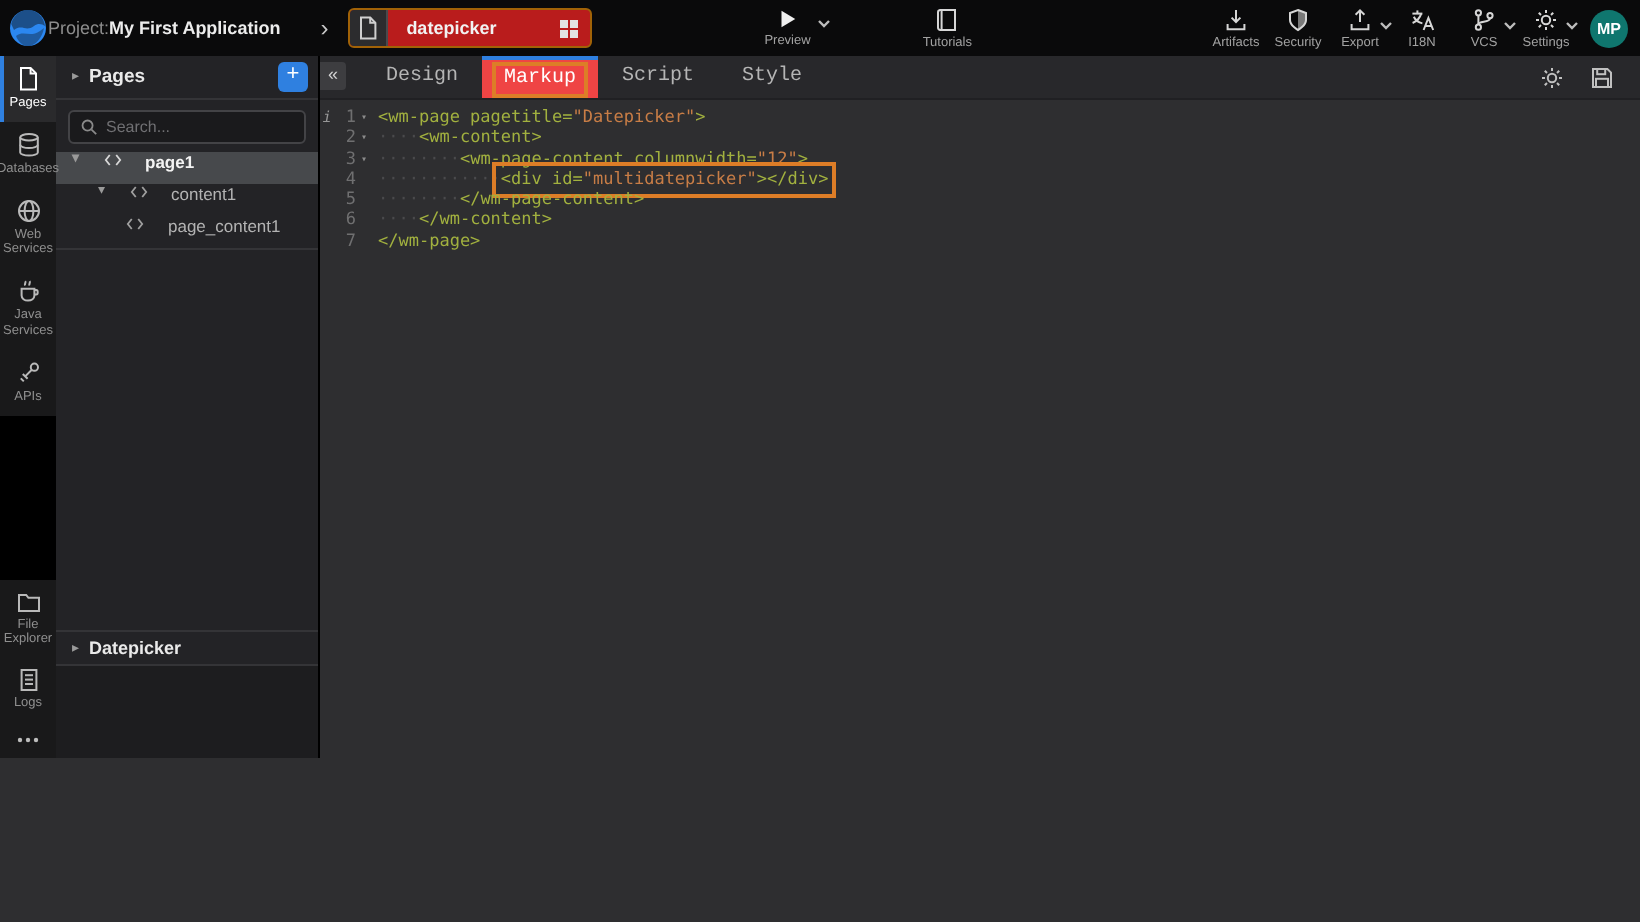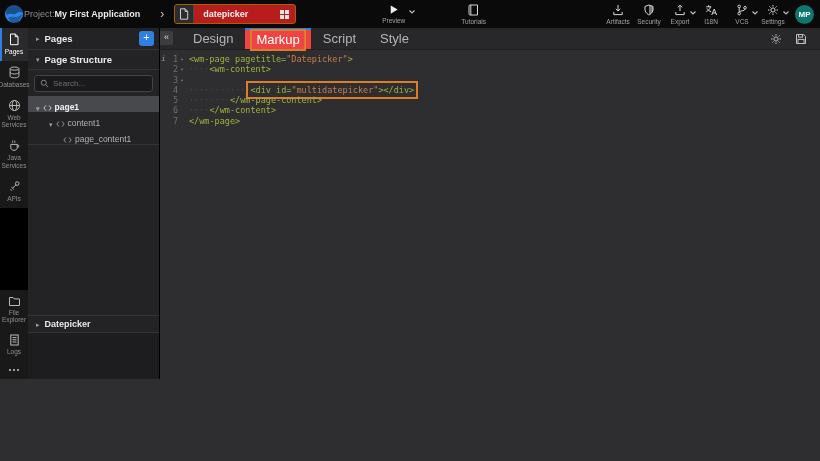--- a/index.html
+++ b/index.html
@@ -52,36 +52,36 @@
   .p-title { font-size:9.5px; font-weight:bold; color:#eaeaea; flex:1; }
   .add-btn { width:15px; height:15px; background:#2f80e0; border-radius:3px; color:#fff; font-size:11px;
              line-height:13px; text-align:center; }
   .s-head { height:20px; display:flex; align-items:center; padding-left:8px; gap:5px; border-bottom:1px solid #343437; }
   .search-wrap { margin:5px 6px 4px; height:17px; background:#1a1a1c; border:1px solid #434346; border-radius:3px;
                  display:flex; align-items:center; padding:0 5px; gap:4px; }
   .search-wrap input { flex:1; background:transparent; border:none; outline:none; font-size:8px; color:#cfcfcf;
                        font-family:"Liberation Sans", sans-serif; min-width:0; }
   .search-wrap input::placeholder { color:#707073; }
   .tree { border-bottom:1px solid #343437; }
-  .tree-row { height:16px; display:flex; align-items:flex-end; gap:3px; font-size:8.5px; color:#b3b3b3; }
+  .tree-row { height:16px; display:flex; align-items:flex-start; gap:12px; font-size:8.5px; color:#b3b3b3; }
   .tree-row.d0 { padding-left:8px; } .tree-row.d1 { padding-left:21px; } .tree-row.d2 { padding-left:35px; }
   .tree-row.sel { background:#47494c; color:#f3f3f3; font-weight:bold; }
   .p-spacer { flex:1; }
   .vars-head { height:18px; display:flex; align-items:center; padding-left:8px; gap:5px;
                border-top:1px solid #343437; border-bottom:1px solid #343437; }
   .vars-head .p-title { font-size:9px; }
   .p-bottom { height:46px; background:#1d1d1f; }
 
   
   .editor { flex:1; display:flex; flex-direction:column; position:relative; background:#2e2e30; }
   .collapse-btn { position:absolute; left:0; top:3px; width:13px; height:14px; background:#3d3d40; color:#d5d5d5;
                   font-size:9px; line-height:13px; text-align:center; border-radius:0 2px 2px 0; z-index:2; }
   .tabbar { height:22px; background:#28282b; display:flex; align-items:stretch; padding-left:21px;
             border-bottom:1px solid #202023; }
-  .tab { padding:0 12px; display:flex; align-items:center; font-size:13px; color:#b5b5b5; }
+  .tab { padding:0 12px; display:flex; align-items:center; font-size:10px; color:#b5b5b5;font-family:Liberation Mono, monospace; }
   .tab.active { background:#ef4444; border-top:2px solid #2f80e0; color:#fff; padding:0 5px; }
   .tab.active .hl-box { border:2px solid #dd7d27; padding:1px 4px 2px; }
   .tab-icons { margin-left:auto; display:flex; align-items:center; gap:13px; margin-right:13px; }
 
   .code { flex:1; padding-top:4px; font-family:"DejaVu Sans Mono", monospace; font-size:8.5px; }
   .code-line { display:flex; height:10.3px; line-height:10.3px; }
   .gutter { width:26px; display:flex; color:#6f6f70; }
   .gutter .mk { width:7px; text-align:center; font-style:italic; color:#979797; font-size:7.5px; }
   .gutter .num { flex:1; text-align:right; }
   .gutter .fold { width:8px; font-size:5px; color:#8b8b8b; text-align:center; }
@@ -302,24 +302,20 @@
           </svg>
       </div>
     </div>
   </div>
 
   <div class="panel">
     <div class="p-head">
       <span class="caret">▸</span>
       <span class="p-title">Pages</span>
       <span class="add-btn">+</span>
-    </div>
-    <div class="s-head">
-      <span class="caret">▾</span>
-      <span class="p-title">Page Structure</span>
     </div>
     <div class="search-wrap">
       <svg width="9" height="9" viewBox="0 0 10 10">
           <circle cx="4.2" cy="4.2" r="2.8" fill="none" stroke="#8a8a8a"></circle>
           <line x1="6.4" y1="6.4" x2="9" y2="9" stroke="#8a8a8a"></line>
         </svg>
       <input type="text" placeholder="Search..." style="">
     </div>
     <div class="tree">
       <div class="tree-row d0 sel">
@@ -415,20 +411,21 @@
               <span class="fold">▾</span>
             </div>
             <div class="code-content"><span class="seg-ws">····</span><span class="seg-tag">&lt;wm-content&gt;</span></div>
           </div>
           <div class="code-line">
             <div class="gutter">
               <span class="mk"></span>
               <span class="num">3</span>
               <span class="fold">▾</span>
             </div>
+            <div class="code-content"><span class="seg-ws">········</span><span class="seg-tag">&lt;wm-page-content columnwidth=</span><span class="seg-str">"12"</span><span class="seg-tag">&gt;</span></div>
           </div>
           <div class="code-line">
             <div class="gutter">
               <span class="mk"></span>
               <span class="num">4</span>
               <span class="fold"></span>
             </div>
             <div class="code-content"><span class="seg-ws">············</span><span class="code-box"><span class="seg-tag">&lt;div id=</span><span class="seg-str">"multidatepicker"</span><span class="seg-tag">&gt;&lt;/div&gt;</span></span></div>
           </div>
           <div class="code-line">

